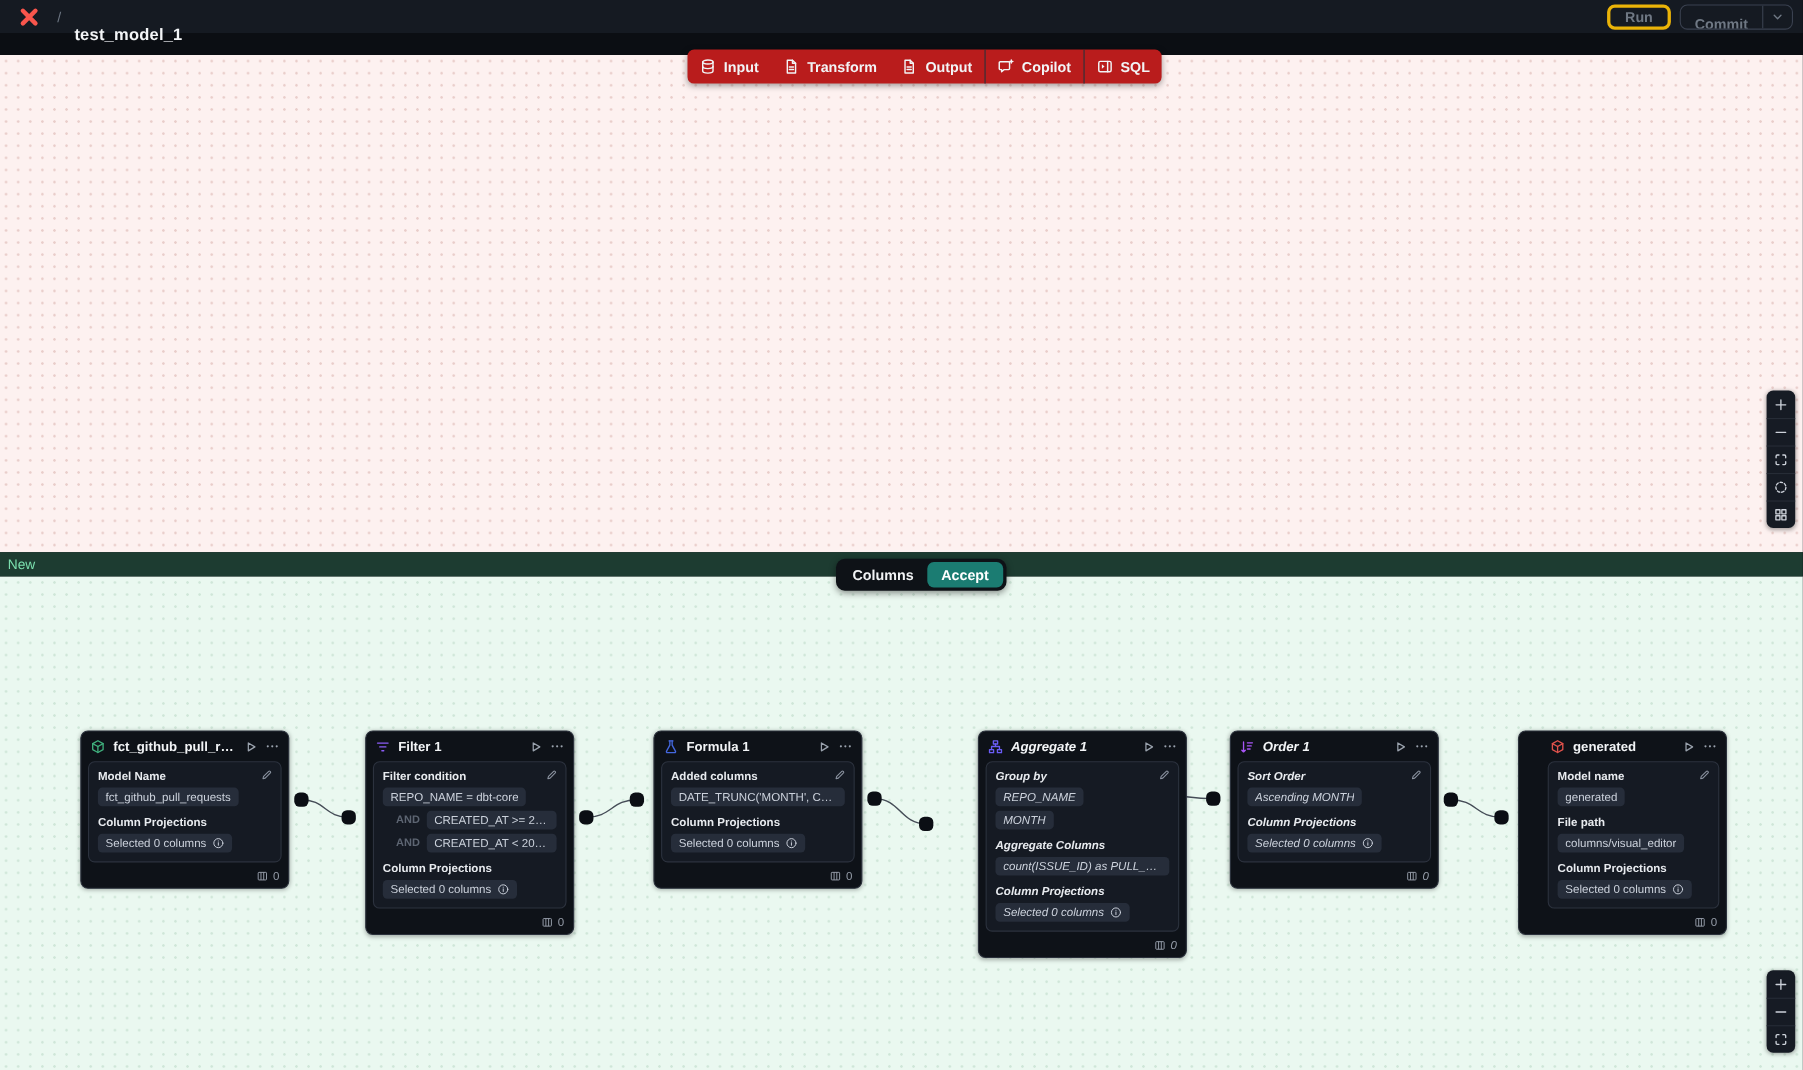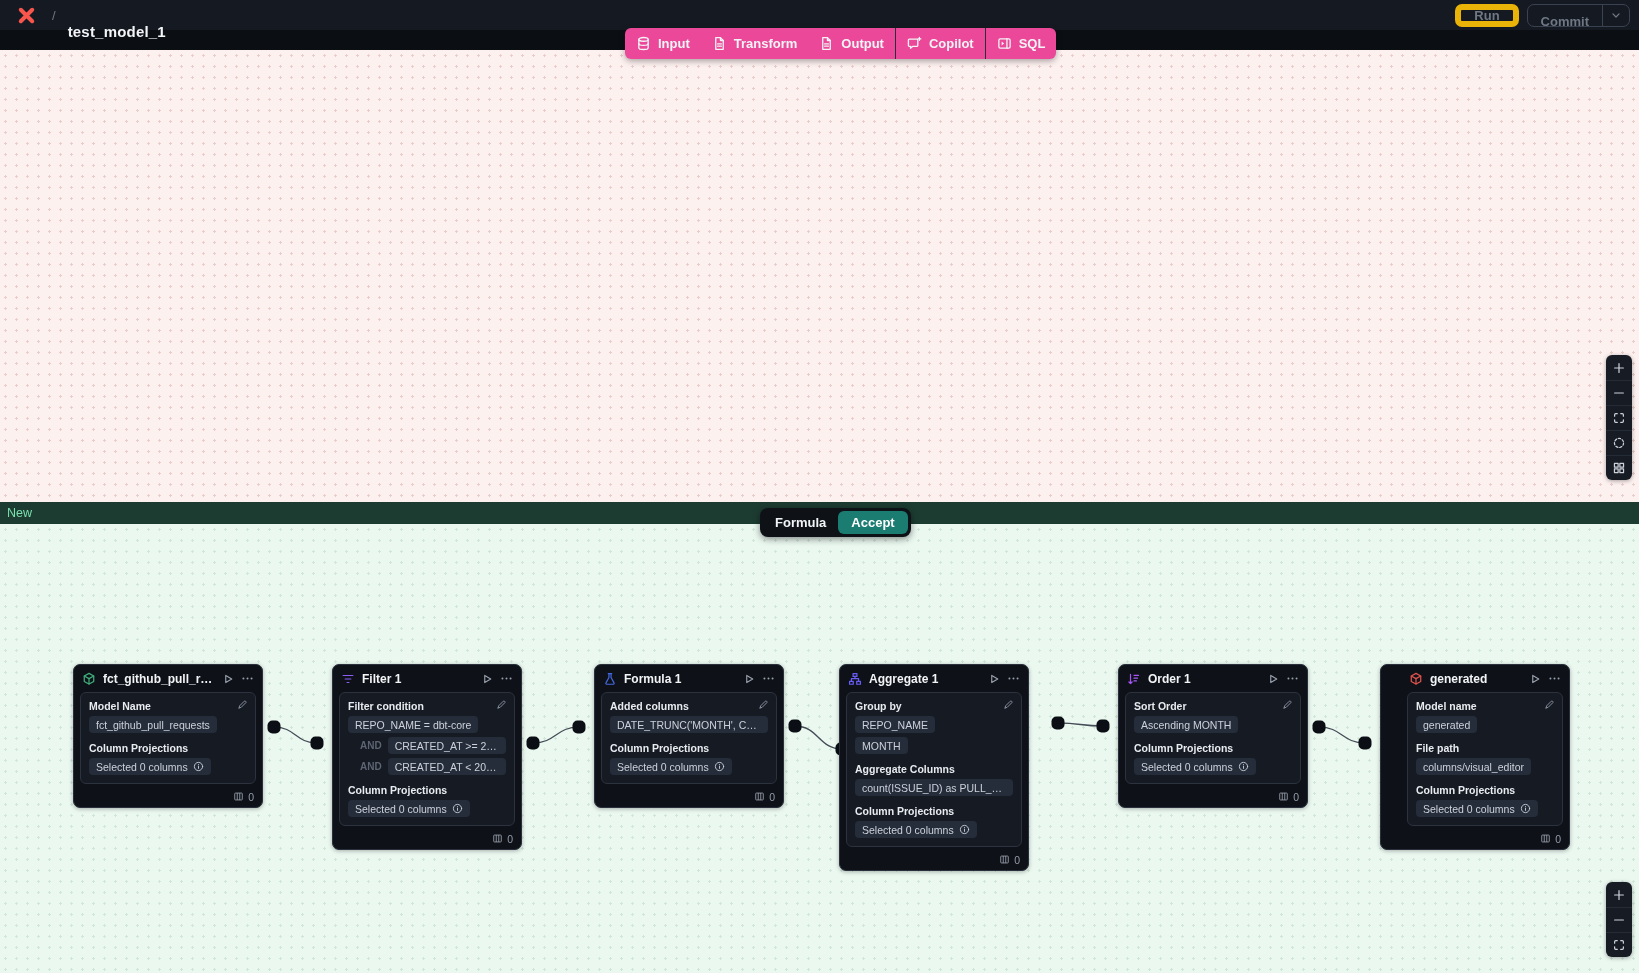--- a/index.html
+++ b/index.html
@@ -7,21 +7,21 @@
   .screen { position:relative; width:1639px; height:973px; overflow:hidden;
             font-family:"Liberation Sans", sans-serif; }
 
   
   .topbar { position:absolute; top:0; left:0; right:0; height:30px; background:#151a22;
             display:flex; align-items:center; padding:0 9px; z-index:10; }
   .logo { display:flex; align-items:center; margin-left:8px; }
   .crumb-sep { color:#6d7683; font-size:13px; margin:0 12px 0 16px; }
   .doc-title { color:#f3f5f7; font-weight:bold; font-size:15px; letter-spacing:.2px;margin-top:32px; }
   .topbar-right { margin-left:auto; display:flex; gap:8px; align-items:center; }
-  .tb-btn { border:6px solid #eab308; color:#6f7884; border-radius:7px; font-size:13px;
+  .tb-btn { border:3px solid #eab308; color:#6f7884; border-radius:7px; font-size:13px;
             font-weight:bold; background:transparent; height:23px; display:flex;
             align-items:center; padding:0 13px; font-family:inherit; }
   .commit-split { display:flex; align-items:stretch; border:1px solid #3a4150;
                   border-radius:7px; height:23px; overflow:hidden; }
   .commit-main { color:#6f7884; font-size:13px; font-weight:bold; display:flex;
                  align-items:center; padding:17px 13px; background:transparent; border:none;
                  font-family:inherit; }
   .commit-chevron { border-left:1px solid #3a4150; width:27px; display:flex;
                     align-items:center; justify-content:center; color:#6f7884;
                     background:transparent; border-top:none;border-right:none;border-bottom:none; }
@@ -35,21 +35,21 @@
   
   .canvas { position:absolute; left:0; right:0; }
   .canvas-current { top:50px; height:452px; background-color:#fdf1f0;
       background-image:radial-gradient(#e9cdca 1px, transparent 1.3px);
       background-size:11px 11px; }
   .canvas-new { top:524px; height:449px; background-color:#eaf8f0;
       background-image:radial-gradient(#cfe6d8 1px, transparent 1.3px);
       background-size:11px 11px; }
 
   
-  .toolbar { position:absolute; left:625px; top:28px; height:31px; background:#ec4899;
+  .toolbar { position:absolute; left:625px; top:45px; height:31px; background:#b91c1c;
              border-radius:6px; display:flex; align-items:center; z-index:12;
              box-shadow:0 2px 6px rgba(0,0,0,.35); }
   .toolbar-item { display:flex; align-items:center; gap:7px; padding:0 11px; height:100%;
                   color:#f2f4f6; font-size:13px; font-weight:bold; cursor:default; }
   .toolbar-divider { width:1px; height:100%; background:#2a3039; }
 
   
   .review-pill { position:absolute; left:760px; top:508px; background:#0e1217;
                  border-radius:8px; padding:3px; display:flex; align-items:center;
                  z-index:12; box-shadow:0 2px 7px rgba(0,0,0,.45); }
@@ -204,21 +204,21 @@
           <rect x="9" y="9" width="4.2" height="4.2"></rect>
         </svg>
       </button>
   </div>
 
   <div class="ver-bar bar-new">
     <span>New</span>
   </div>
 
   <div class="review-pill">
-    <button class="reject-btn">Formula</button>
+    <button class="reject-btn">Columns</button>
     <button class="accept-btn">Accept</button>
   </div>
 
   <div class="canvas canvas-new">
     <svg class="edges" width="1639" height="449" id="edge-svg">
         <path d="M274 203 C295.5 203 295.5 219 317 219" stroke="#454c57" stroke-width="1.3" fill="none"></path>
         <path d="M533 219 C556 219 556 203 579 203" stroke="#454c57" stroke-width="1.3" fill="none"></path>
         <path d="M795 202 C818.5 202 818.5 225 842 225" stroke="#454c57" stroke-width="1.3" fill="none"></path>
         <path d="M1058 199 C1080.5 199 1080.5 202 1103 202" stroke="#454c57" stroke-width="1.3" fill="none"></path>
         <path d="M1319 203 C1342 203 1342 219 1365 219" stroke="#454c57" stroke-width="1.3" fill="none"></path>
@@ -428,21 +428,21 @@
           <div class="node-footer">
             <span class="icon">
               <svg width="11" height="11" viewBox="0 0 16 16" fill="none" stroke="currentColor" stroke-width="1.3">
                 <rect x="2.5" y="3" width="11" height="10" rx="1"></rect>
                 <path d="M6.2 3v10M9.8 3v10"></path>
               </svg>
             </span>
             <span>0</span>
           </div>
         </div>
-        <div class="node" style="left: 839px; top: 140px;">
+        <div class="node" style="left: 889px; top: 140px; font-style: italic;">
           <div class="node-header">
             <span class="icon" style="color:#6a5cf6">
               <svg width="14" height="14" viewBox="0 0 16 16" fill="none" stroke="currentColor" stroke-width="1.4" stroke-linecap="round" stroke-linejoin="round">
                 <rect x="5.8" y="1.8" width="4.4" height="3.2"></rect>
                 <rect x="1.8" y="10.8" width="4.2" height="3.2"></rect>
                 <rect x="10" y="10.8" width="4.2" height="3.2"></rect>
                 <path d="M8 5v2.6M3.9 10.8V7.6h8.2v3.2"></path>
               </svg>
             </span>
             <span class="node-title">Aggregate 1</span>
@@ -506,21 +506,21 @@
           <div class="node-footer">
             <span class="icon">
               <svg width="11" height="11" viewBox="0 0 16 16" fill="none" stroke="currentColor" stroke-width="1.3">
                 <rect x="2.5" y="3" width="11" height="10" rx="1"></rect>
                 <path d="M6.2 3v10M9.8 3v10"></path>
               </svg>
             </span>
             <span>0</span>
           </div>
         </div>
-        <div class="node" style="left: 1118px; top: 140px;">
+        <div class="node" style="left: 1118px; top: 140px; font-style: italic;">
           <div class="node-header">
             <span class="icon" style="color:#a855f7">
               <svg width="14" height="14" viewBox="0 0 16 16" fill="none" stroke="currentColor" stroke-width="1.4" stroke-linecap="round" stroke-linejoin="round">
                 <path d="M4 2.8v10.4M4 13.2 2.2 11.4M4 13.2l1.8-1.8"></path>
                 <path d="M8 3.8h5.2M8 7h4M8 10.2h2.8"></path>
               </svg>
             </span>
             <span class="node-title">Order 1</span>
             <span class="node-actions">
               <span class="icon">

